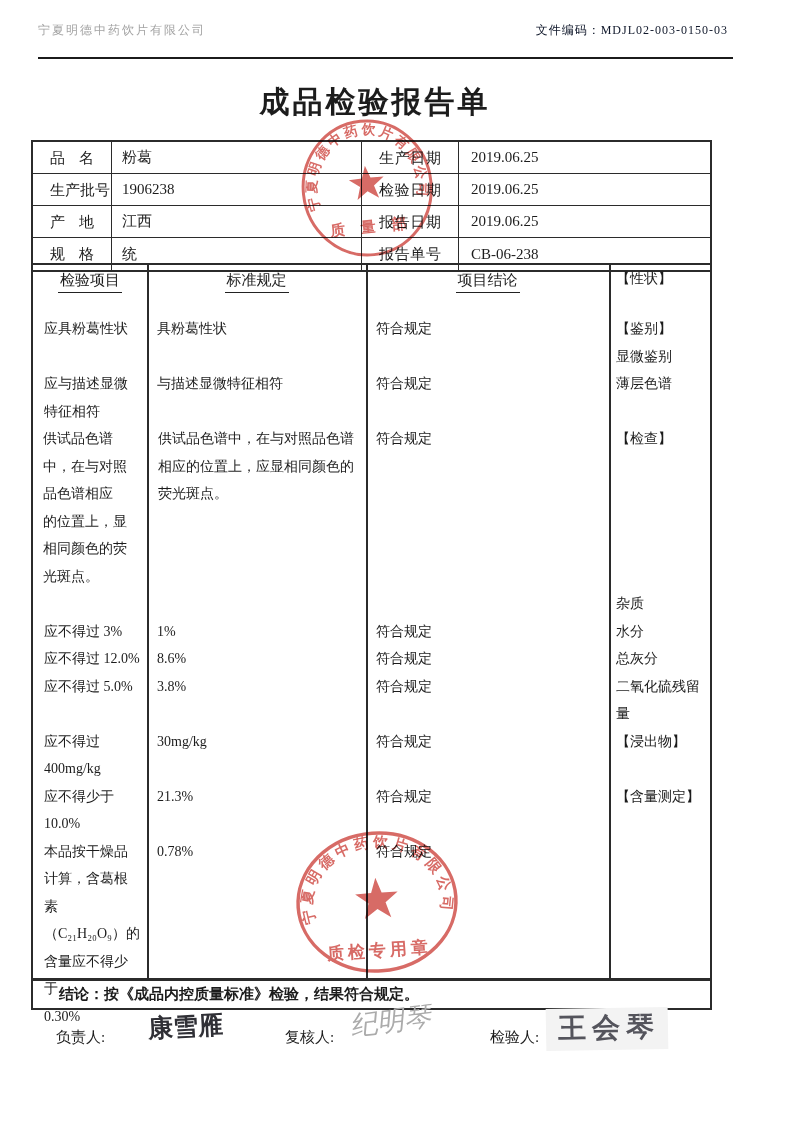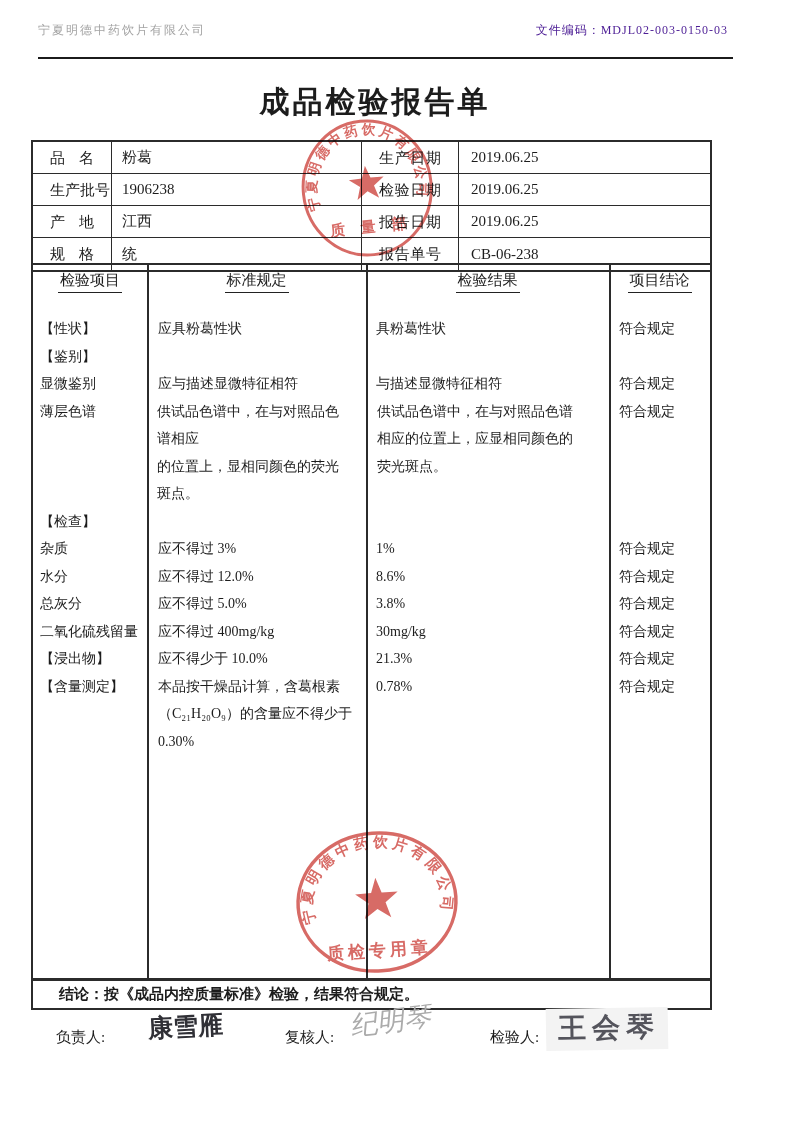--- a/index.html
+++ b/index.html
@@ -6,21 +6,21 @@
   .page{
     position:relative;
     width:800px;height:1131px;
     background:#ffffff;
     font-family:"Liberation Serif","DejaVu Serif",serif;
     color:#1c1c1c;
     overflow:hidden;
   }
   
   .ph-left{position:absolute;left:38px;top:22px;font-size:12px;color:#a3a3a3;letter-spacing:2px;}
-  .ph-right{position:absolute;right:72px;top:22px;font-size:12px;color:#4c1d95;letter-spacing:1px;}
+  .ph-right{position:absolute;right:72px;top:22px;font-size:12px;color:#0f172a;letter-spacing:1px;}
   .head-rule{position:absolute;left:38px;top:57px;width:695px;height:2px;background:#1b1b1b;}
   
   .title{position:absolute;left:0;top:82px;width:730px;text-align:center;
          font-size:30px;font-weight:bold;letter-spacing:3px;padding-left:10px;}
   
   .info-table{
     position:absolute;left:31px;top:140px;width:681px;height:132px;
     border:2px solid #2b2b2b;box-sizing:border-box;
     display:grid;
     grid-template-columns:79px 250px 97px 1fr;
@@ -129,23 +129,20 @@
       <div class="vline vl2"></div>
       <div class="vline vl3"></div>
 
       <div class="mt-head">
           <span>检验项目</span>
         </div>
       <div class="mt-head">
           <span>标准规定</span>
         </div>
       <div class="mt-head">
-          <span>检验结果</span>
-        </div>
-      <div class="mt-head">
           <span>项目结论</span>
         </div>
 
       <div class="mt-cell c1">【性状】</div>
       <div class="mt-cell c2">应具粉葛性状</div>
       <div class="mt-cell c3">具粉葛性状</div>
       <div class="mt-cell c4">符合规定</div>
 
       <div class="mt-cell c1">【鉴别】</div>
       <div class="mt-cell c2"></div>

